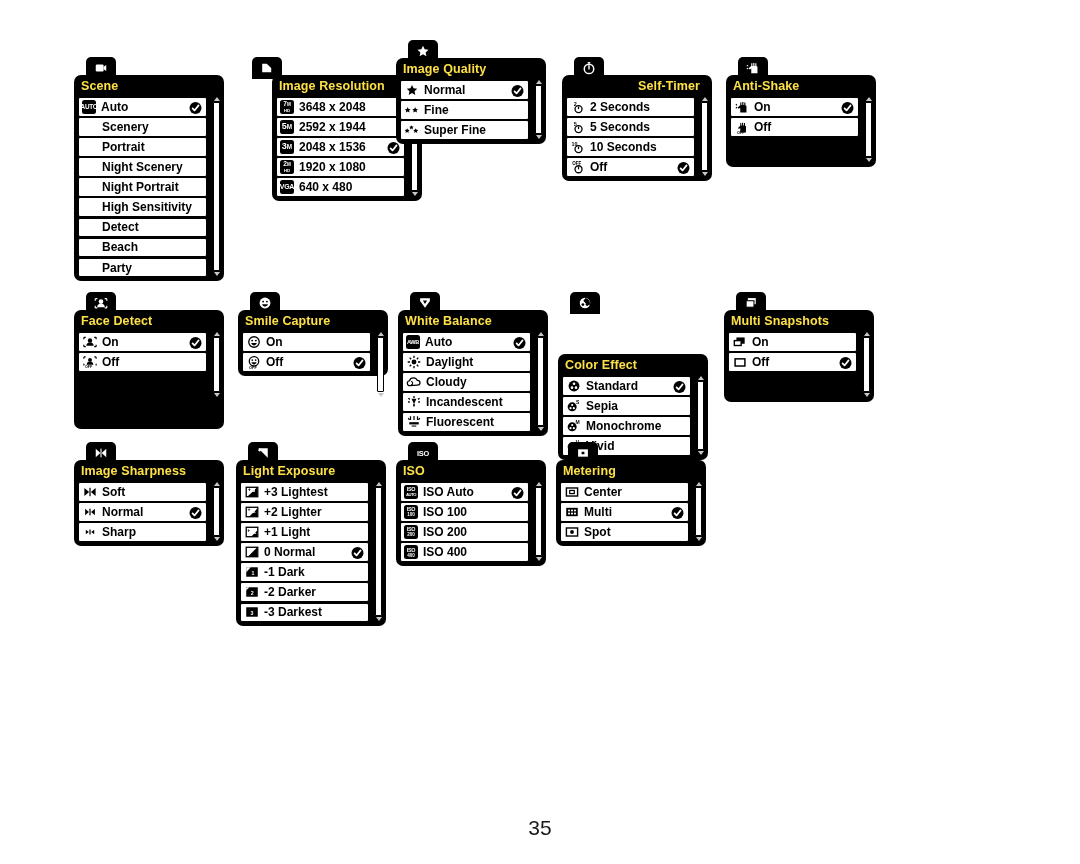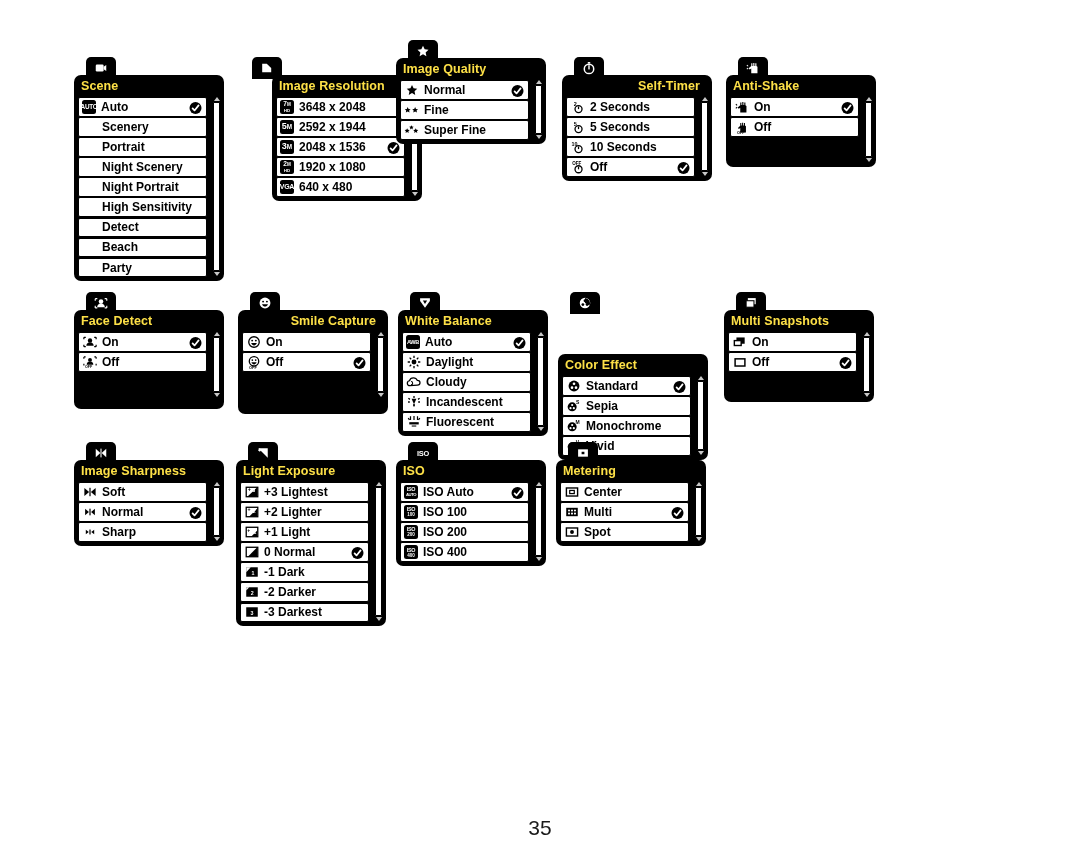--- a/index.html
+++ b/index.html
@@ -453,21 +453,21 @@
     <div class="panel-wrap" style="left: 74px; top: 292px; width: 150px; height: 109.6px;">
       <div class="tab">
         <span class="gi" style="display: flex; align-items: center; justify-content: center;">
           <svg viewBox="0 0 16 16" width="14" height="14">
             <circle cx="8" cy="6.4" r="2.6" fill="#fff"></circle>
             <path d="M3.6 12.8c0-2.6 2-4.3 4.4-4.3s4.4 1.7 4.4 4.3z" fill="#fff"></path>
             <path d="M1.4 3v2.4M1.4 3h2.4M14.6 3v2.4M14.6 3h-2.4M1.4 13.6v-2.4M1.4 13.6h2.4M14.6 13.6v-2.4M14.6 13.6h-2.4" stroke="#fff" stroke-width="1.3"></path>
           </svg>
         </span>
       </div>
-      <div class="panel" style="width: 150px; height: 99px;">
+      <div class="panel" style="width: 150px; height: 119px;">
         <div class="panel-title">Face Detect</div>
         <div class="rows" style="width: 133px;">
           <div class="row sel">
             <span style="display: flex; align-items: center; justify-content: center; width: 15px; height: 15px; flex: 0 0 auto;">
               <svg viewBox="0 0 16 16" width="14" height="14">
                 <circle cx="8" cy="6.2" r="2.5" fill="#000"></circle>
                 <path d="M3.8 12.2c0-2.4 1.9-4 4.2-4s4.2 1.6 4.2 4z" fill="#000"></path>
                 <path d="M1 2.6v2.2M1 2.6h2.2M15 2.6v2.2M15 2.6h-2.2M1 13.4v-2.2M1 13.4h2.2M15 13.4v-2.2M15 13.4h-2.2" stroke="#000" stroke-width="1.4"></path>
               </svg>
             </span>
@@ -500,21 +500,21 @@
       <div class="tab">
         <span class="gi" style="display: flex; align-items: center; justify-content: center;">
           <svg viewBox="0 0 16 16" width="14" height="14">
             <circle cx="8" cy="8" r="6.2" fill="#fff"></circle>
             <circle cx="5.8" cy="6.4" r="1.1" fill="#000"></circle>
             <circle cx="10.2" cy="6.4" r="1.1" fill="#000"></circle>
             <path d="M4.6 9.4c.7 1.8 2 2.7 3.4 2.7s2.7-.9 3.4-2.7z" fill="#000"></path>
           </svg>
         </span>
       </div>
-      <div class="panel" style="width: 150px; height: 104px; text-align: right;">
+      <div class="panel" style="width: 150px; height: 66px;">
         <div class="panel-title">Smile Capture</div>
         <div class="rows" style="width: 133px;">
           <div class="row">
             <span style="display: flex; align-items: center; justify-content: center; width: 15px; height: 15px; flex: 0 0 auto;">
               <svg viewBox="0 0 16 16" width="14" height="14">
                 <circle cx="8" cy="8" r="6" fill="none" stroke="#000" stroke-width="1.5"></circle>
                 <circle cx="5.9" cy="6.4" r="1.1" fill="#000"></circle>
                 <circle cx="10.1" cy="6.4" r="1.1" fill="#000"></circle>
                 <path d="M4.7 9.2c.7 1.8 2 2.7 3.3 2.7s2.6-.9 3.3-2.7z" fill="#000"></path>
               </svg>

